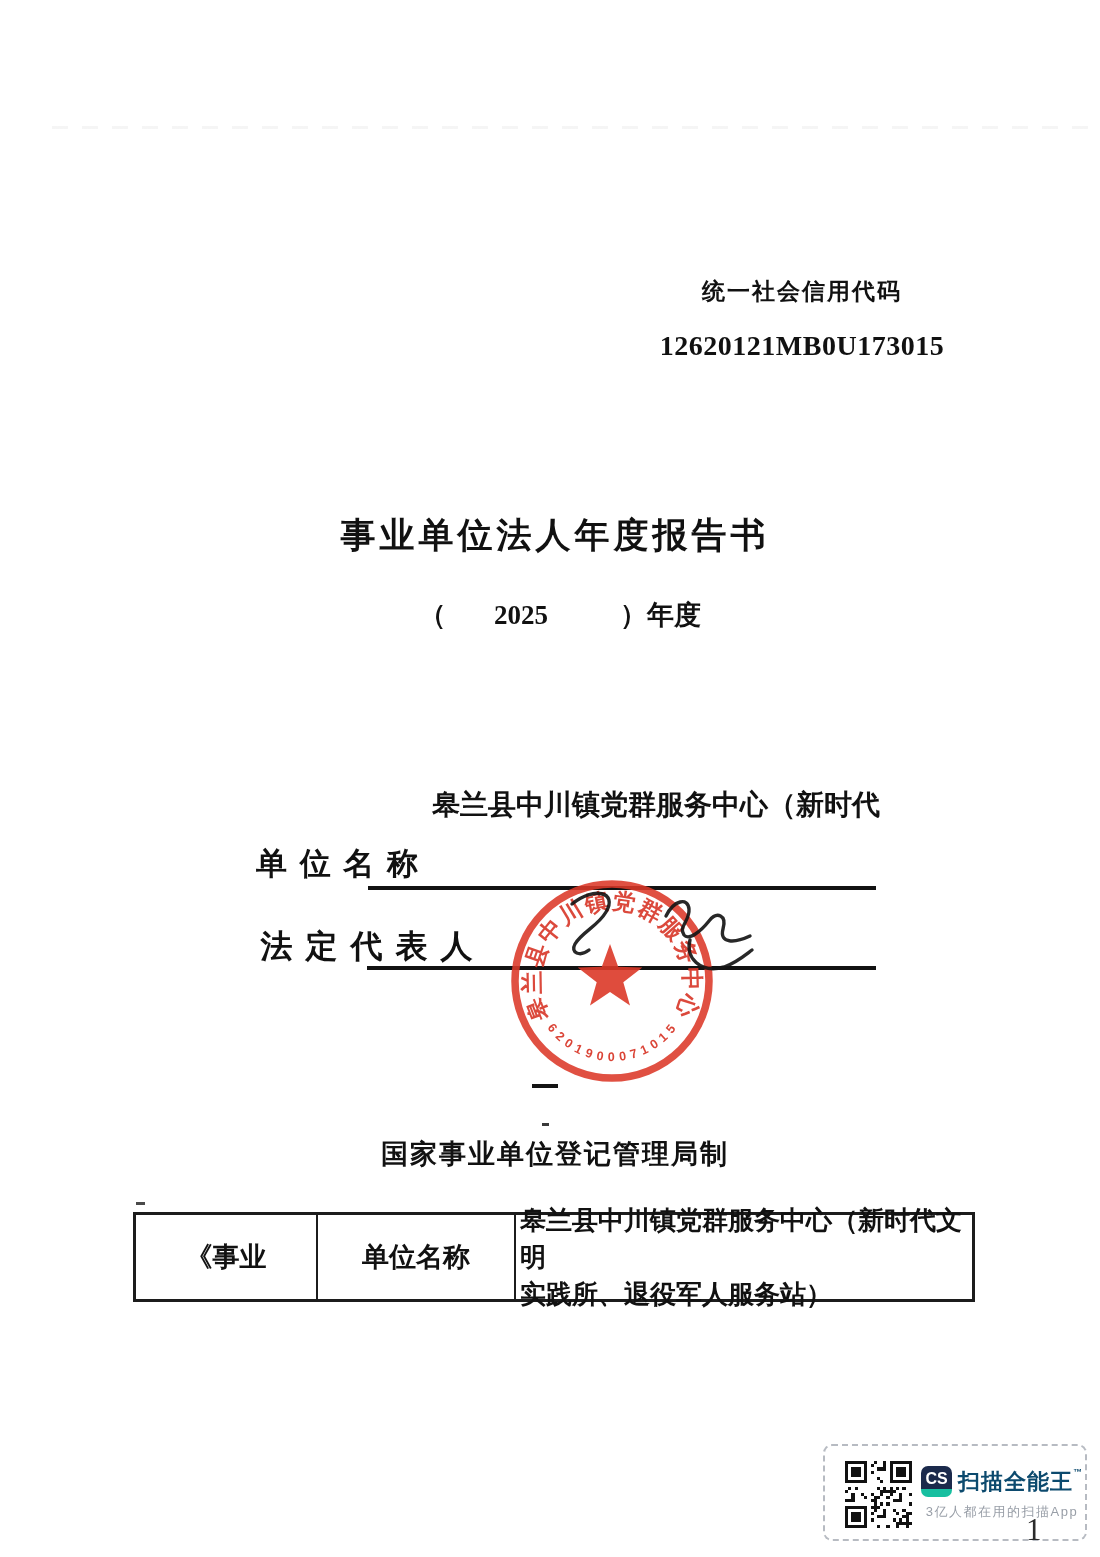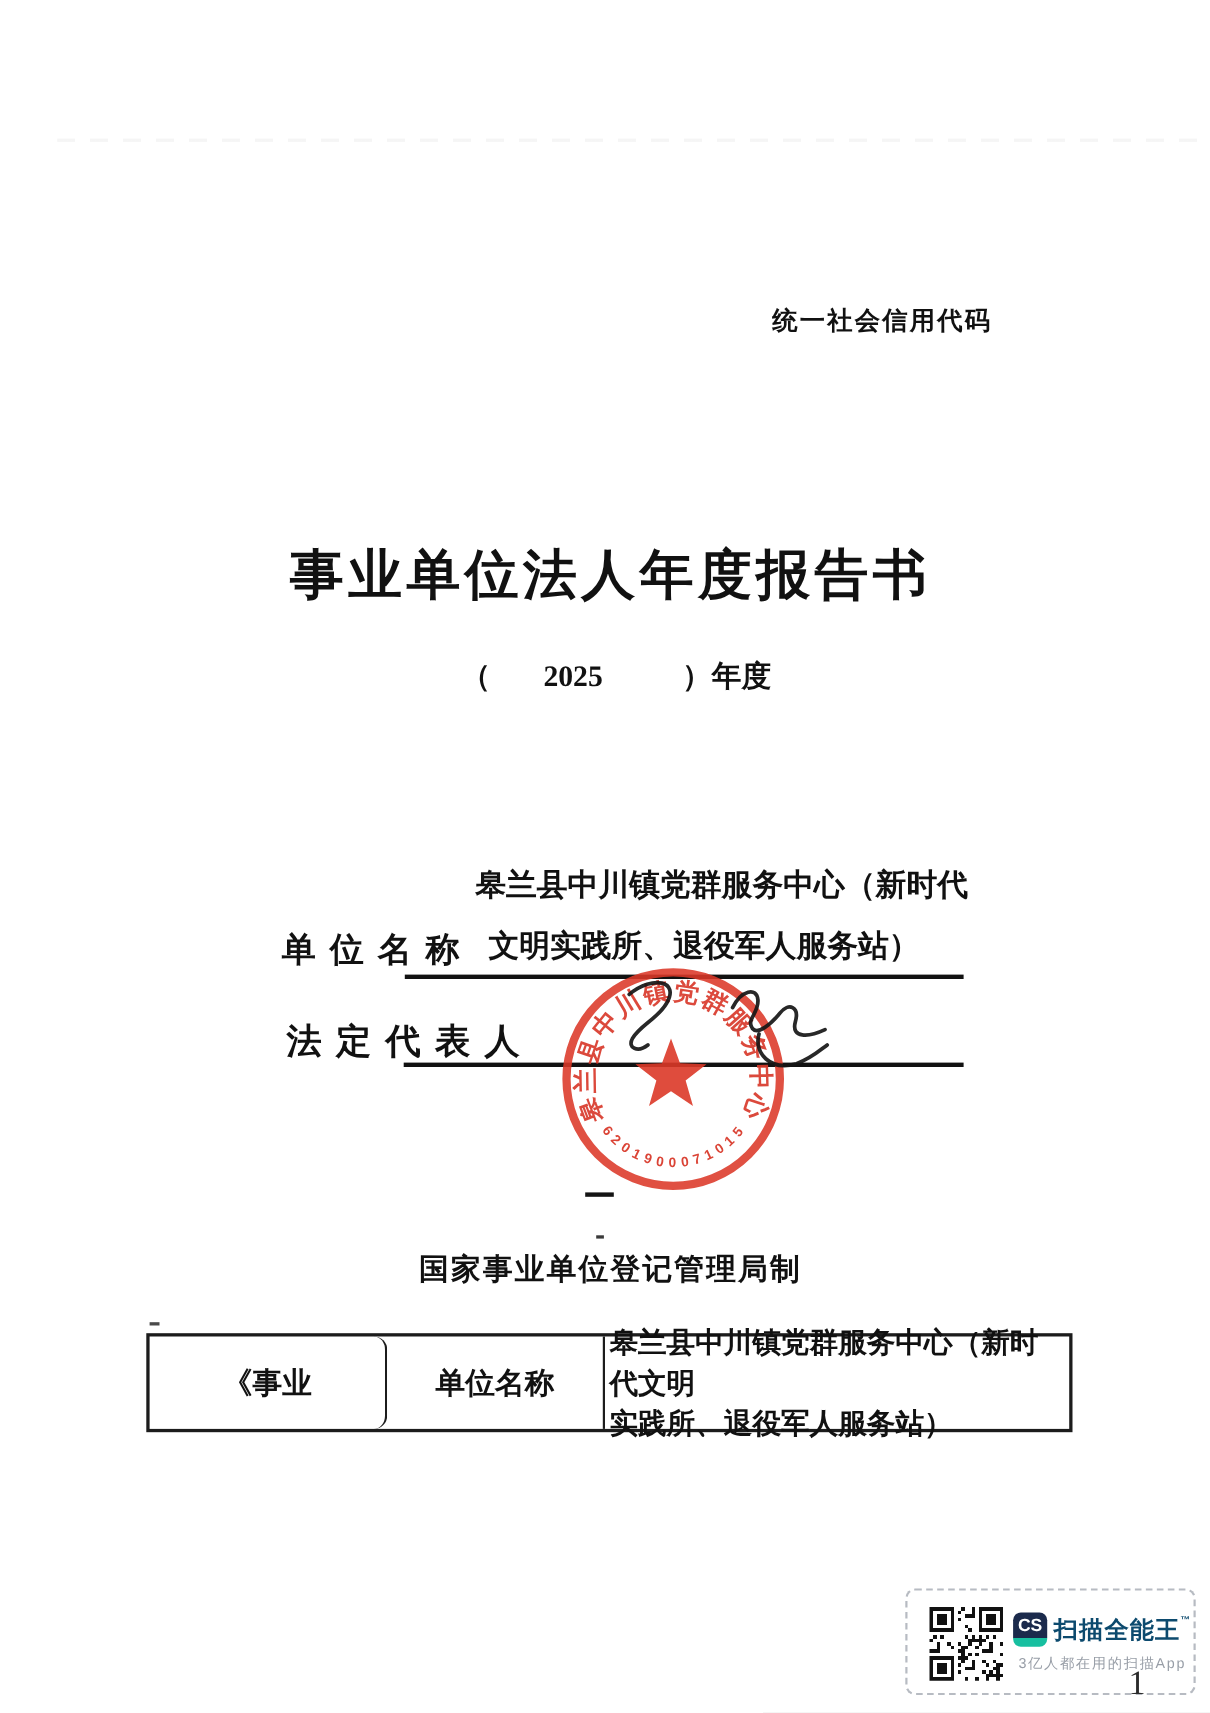--- a/index.html
+++ b/index.html
@@ -14,22 +14,22 @@
   .artifact-line{
     left:52px;top:126px;width:1040px;height:3px;opacity:.55;
     background:repeating-linear-gradient(90deg,rgba(0,0,0,.07) 0 16px,rgba(0,0,0,0) 16px 30px);
   }
 
   .credit-label{left:642px;top:276px;width:320px;text-align:center;
     font-size:23px;font-weight:bold;letter-spacing:2px;}
   .credit-value{left:642px;top:330px;width:320px;text-align:center;
     font-size:28px;font-weight:bold;letter-spacing:.5px;}
 
-  .doc-title{left:200px;top:490px;width:710px;text-align:center;
-    font-size:49px;font-weight:bold;letter-spacing:4px;}
+  .doc-title{left:200px;top:512px;width:710px;text-align:center;
+    font-size:35px;font-weight:bold;letter-spacing:4px;}
   .year-line{left:310px;top:597px;width:500px;text-align:center;
     font-size:27px;font-weight:bold;}
   .year-line .open{margin-right:48px;}
   .year-line .close{margin-left:72px;}
 
   .unit-value1{left:432px;top:786px;width:470px;
     font-size:28px;font-weight:bold;}
   .unit-label{left:233px;top:843px;width:210px;
     font-size:31px;font-weight:bold;letter-spacing:2px;}
   .unit-value2{left:440px;top:841px;width:400px;text-align:center;
@@ -47,21 +47,21 @@
 
   .issuer{left:305px;top:1136px;width:500px;text-align:center;
     font-size:27px;font-weight:bold;letter-spacing:2px;}
 
   .reg-table{
     left:133px;top:1212px;width:842px;height:90px;
     border:3px solid #1c1c1c;display:flex;box-sizing:border-box;background:#fff;
   }
   .reg-table .cell{box-sizing:border-box;display:flex;align-items:center;justify-content:center;
     font-size:27px;font-weight:bold;}
-  .reg-table .c1{width:216px;border-right:2px solid #1c1c1c;border-radius:12px;}
+  .reg-table .c1{width:182px;border-right:2px solid #1c1c1c;}
   .reg-table .c2{width:198px;border-right:2px solid #1c1c1c;}
   .reg-table .c3{flex:1;flex-direction:column;align-items:flex-start;justify-content:center;
     padding:4px 4px;line-height:37px;font-size:26px;}
 
   .seal-svg{left:505px;top:874px;width:214px;height:214px;z-index:3;}
   .signature-svg{left:538px;top:882px;width:260px;height:115px;z-index:4;}
 
   .cam-badge{
     left:823px;top:1444px;width:264px;height:97px;box-sizing:border-box;
     border:2px dashed #b7bbc2;border-radius:9px;background:#fff;z-index:5;
@@ -80,30 +80,30 @@
   .page-number{left:1026px;top:1512px;font-size:31px;color:#2b2b2b;z-index:6;}
 </style>
 </head>
 <body>
 
 <div class="page">
 
   <div class="abs artifact-line"></div>
 
   <div class="abs credit-label">统一社会信用代码</div>
+  <div class="abs credit-value">12620121MB0U173015</div>
 
   <div class="abs doc-title sans">事业单位法人年度报告书</div>
 
   <div class="abs year-line">
     <span class="open">（</span><span>2025</span><span class="close">）</span><span>年度</span>
   </div>
 
   <div class="abs unit-value1">皋兰县中川镇党群服务中心（新时代</div>
   <div class="abs unit-label sans">单 位 名 称</div>
-  <div class="abs unit-value2">文明实践所、退役军人服务站）</div>
   <div class="abs rule rule1"></div>
 
   <div class="abs rep-label sans">法定代表人</div>
   <div class="abs rule rule2"></div>
 
   <svg class="abs seal-svg" viewBox="0 0 214 214">
     <defs>
       <path id="sealTopArc" d="M 44.65 143 A 72 72 0 1 1 169.35 143" fill="none"></path>
       <path id="sealBottomArc" d="M 37.7 147 A 80 80 0 0 0 176.3 147" fill="none"></path>
     </defs>

